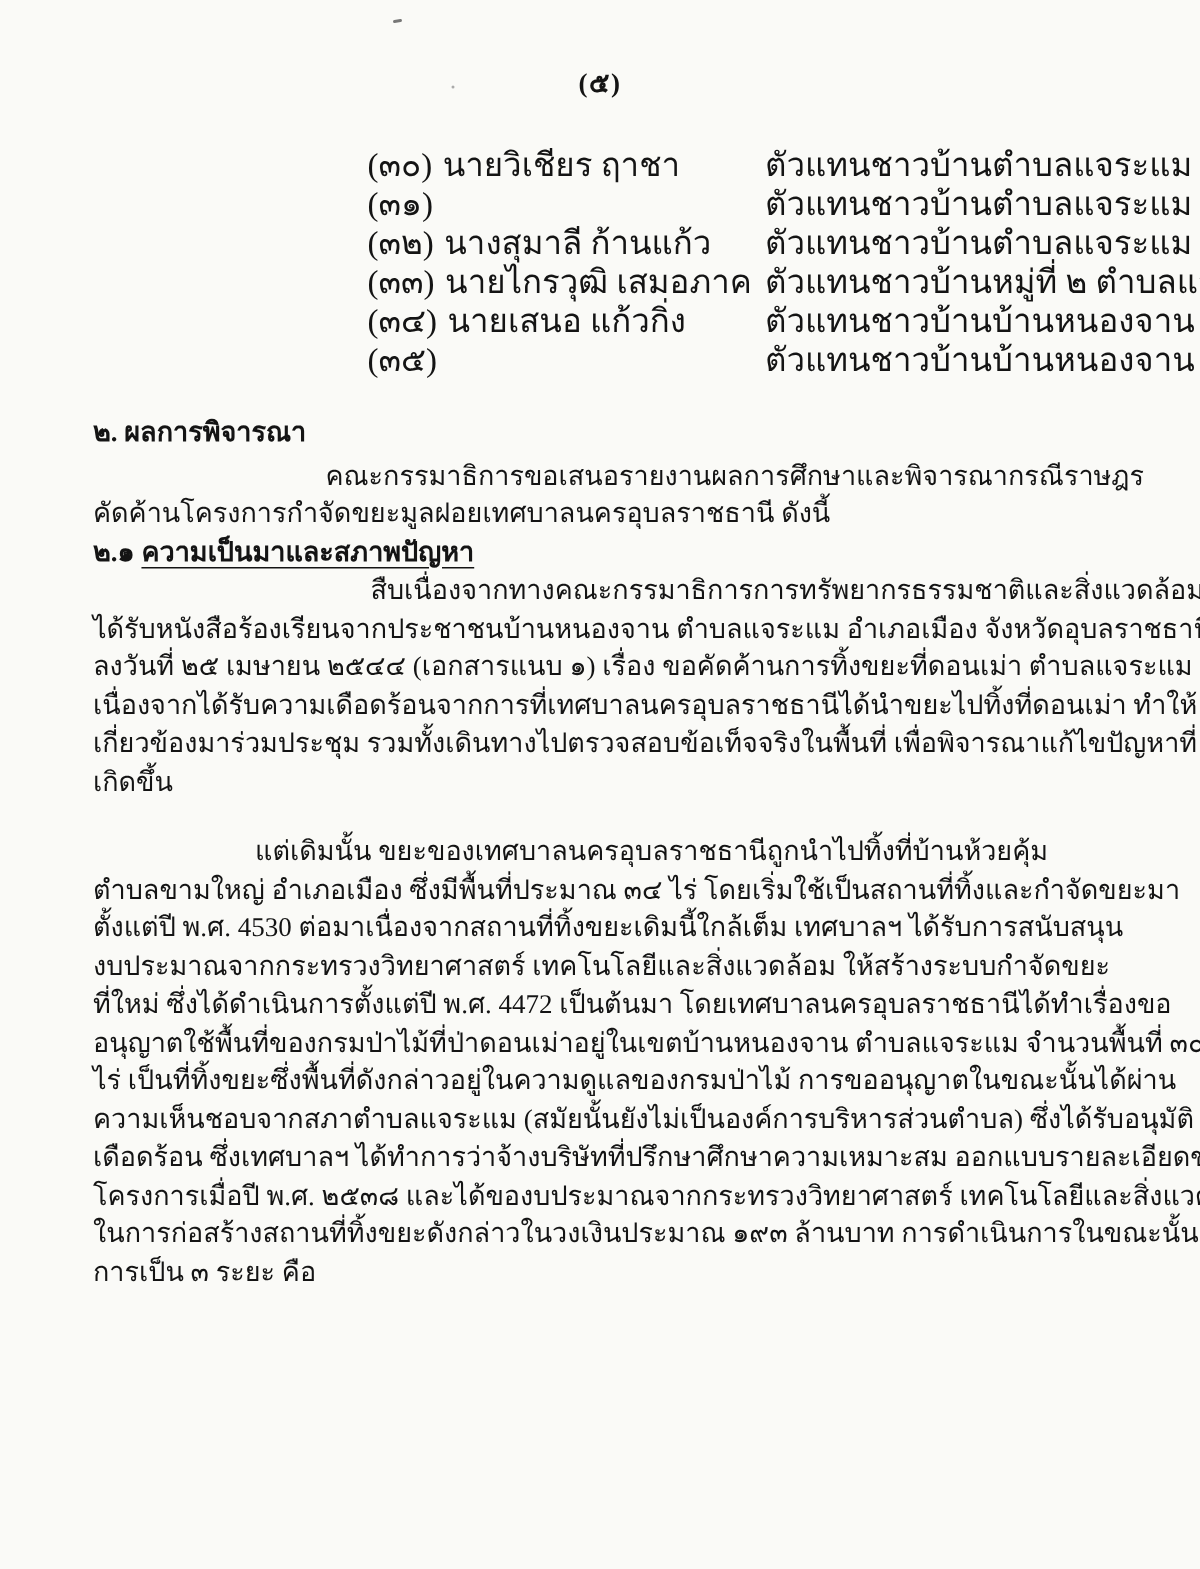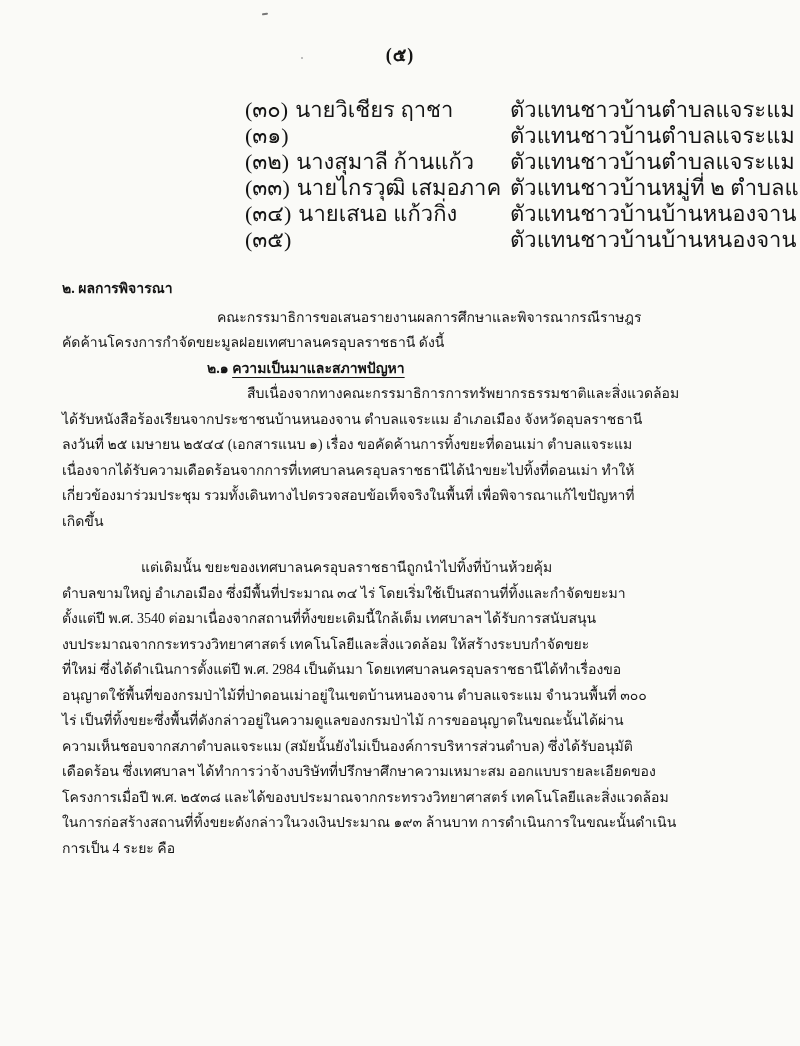--- a/index.html
+++ b/index.html
@@ -29,28 +29,28 @@
   .attendee-row{
     display:grid;
     grid-template-columns:265px auto;
     height:26px;line-height:26px;
     white-space:nowrap;
   }
   .attendee-left{display:flex;gap:7px;}
   
   .section{
     position:absolute;left:62px;top:276px;width:712px;
-    font-size:14px;line-height:25.5px;
+    font-size:18px;line-height:25.5px;
   }
   .line{white-space:nowrap;}
   .sec-heading{font-weight:bold;margin-bottom:3px;}
   .indent-155{margin-left:155px;}
-  .indent-145{margin-left:145px;font-family:Liberation Serif, serif;}
+  .indent-145{font-family:Liberation Serif, serif;}
   .indent-185{margin-left:185px;}
-  .indent-148{margin-left:79px;}
+  .indent-148{margin-left:108px;}
   .sub-heading{font-weight:bold;}
   .sub-heading .u{text-decoration:underline;text-underline-offset:4px;}
   .para2{margin-top:21px;}
   
   .speck-dash{
     position:absolute;left:262px;top:13px;width:6px;height:2px;
     background:#777;border-radius:1px;transform:rotate(-8deg);
   }
   .speck-dot{
     position:absolute;left:301px;top:57px;width:2px;height:2px;
@@ -126,26 +126,26 @@
       <div class="line">ได้รับหนังสือร้องเรียนจากประชาชนบ้านหนองจาน ตำบลแจระแม อำเภอเมือง จังหวัดอุบลราชธานี</div>
       <div class="line">ลงวันที่ ๒๕ เมษายน ๒๕๔๔ (เอกสารแนบ ๑) เรื่อง ขอคัดค้านการทิ้งขยะที่ดอนเม่า ตำบลแจระแม</div>
       <div class="line">เนื่องจากได้รับความเดือดร้อนจากการที่เทศบาลนครอุบลราชธานีได้นำขยะไปทิ้งที่ดอนเม่า ทำให้</div>
       <div class="line">เกี่ยวข้องมาร่วมประชุม รวมทั้งเดินทางไปตรวจสอบข้อเท็จจริงในพื้นที่ เพื่อพิจารณาแก้ไขปัญหาที่</div>
       <div class="line">เกิดขึ้น</div>
     </div>
 
     <div class="para2">
       <div class="line indent-148">แต่เดิมนั้น ขยะของเทศบาลนครอุบลราชธานีถูกนำไปทิ้งที่บ้านห้วยคุ้ม</div>
       <div class="line">ตำบลขามใหญ่ อำเภอเมือง ซึ่งมีพื้นที่ประมาณ ๓๔ ไร่ โดยเริ่มใช้เป็นสถานที่ทิ้งและกำจัดขยะมา</div>
-      <div class="line">ตั้งแต่ปี พ.ศ. 3540 ต่อมาเนื่องจากสถานที่ทิ้งขยะเดิมนี้ใกล้เต็ม เทศบาลฯ ได้รับการสนับสนุน</div>
+      <div class="line">ตั้งแต่ปี พ.ศ. 4530 ต่อมาเนื่องจากสถานที่ทิ้งขยะเดิมนี้ใกล้เต็ม เทศบาลฯ ได้รับการสนับสนุน</div>
       <div class="line">งบประมาณจากกระทรวงวิทยาศาสตร์ เทคโนโลยีและสิ่งแวดล้อม ให้สร้างระบบกำจัดขยะ</div>
-      <div class="line">ที่ใหม่ ซึ่งได้ดำเนินการตั้งแต่ปี พ.ศ. 2984 เป็นต้นมา โดยเทศบาลนครอุบลราชธานีได้ทำเรื่องขอ</div>
+      <div class="line">ที่ใหม่ ซึ่งได้ดำเนินการตั้งแต่ปี พ.ศ. 4472 เป็นต้นมา โดยเทศบาลนครอุบลราชธานีได้ทำเรื่องขอ</div>
       <div class="line">อนุญาตใช้พื้นที่ของกรมป่าไม้ที่ป่าดอนเม่าอยู่ในเขตบ้านหนองจาน ตำบลแจระแม จำนวนพื้นที่ ๓๐๐</div>
       <div class="line">ไร่ เป็นที่ทิ้งขยะซึ่งพื้นที่ดังกล่าวอยู่ในความดูแลของกรมป่าไม้ การขออนุญาตในขณะนั้นได้ผ่าน</div>
       <div class="line">ความเห็นชอบจากสภาตำบลแจระแม (สมัยนั้นยังไม่เป็นองค์การบริหารส่วนตำบล) ซึ่งได้รับอนุมัติ</div>
       <div class="line">เดือดร้อน ซึ่งเทศบาลฯ ได้ทำการว่าจ้างบริษัทที่ปรึกษาศึกษาความเหมาะสม ออกแบบรายละเอียดของ</div>
       <div class="line">โครงการเมื่อปี พ.ศ. ๒๕๓๘ และได้ของบประมาณจากกระทรวงวิทยาศาสตร์ เทคโนโลยีและสิ่งแวดล้อม</div>
       <div class="line">ในการก่อสร้างสถานที่ทิ้งขยะดังกล่าวในวงเงินประมาณ ๑๙๓ ล้านบาท การดำเนินการในขณะนั้นดำเนิน</div>
-      <div class="line">การเป็น 4 ระยะ คือ</div>
+      <div class="line">การเป็น ๓ ระยะ คือ</div>
     </div>
   </div>
 
 </div>
 
 </body></html>

